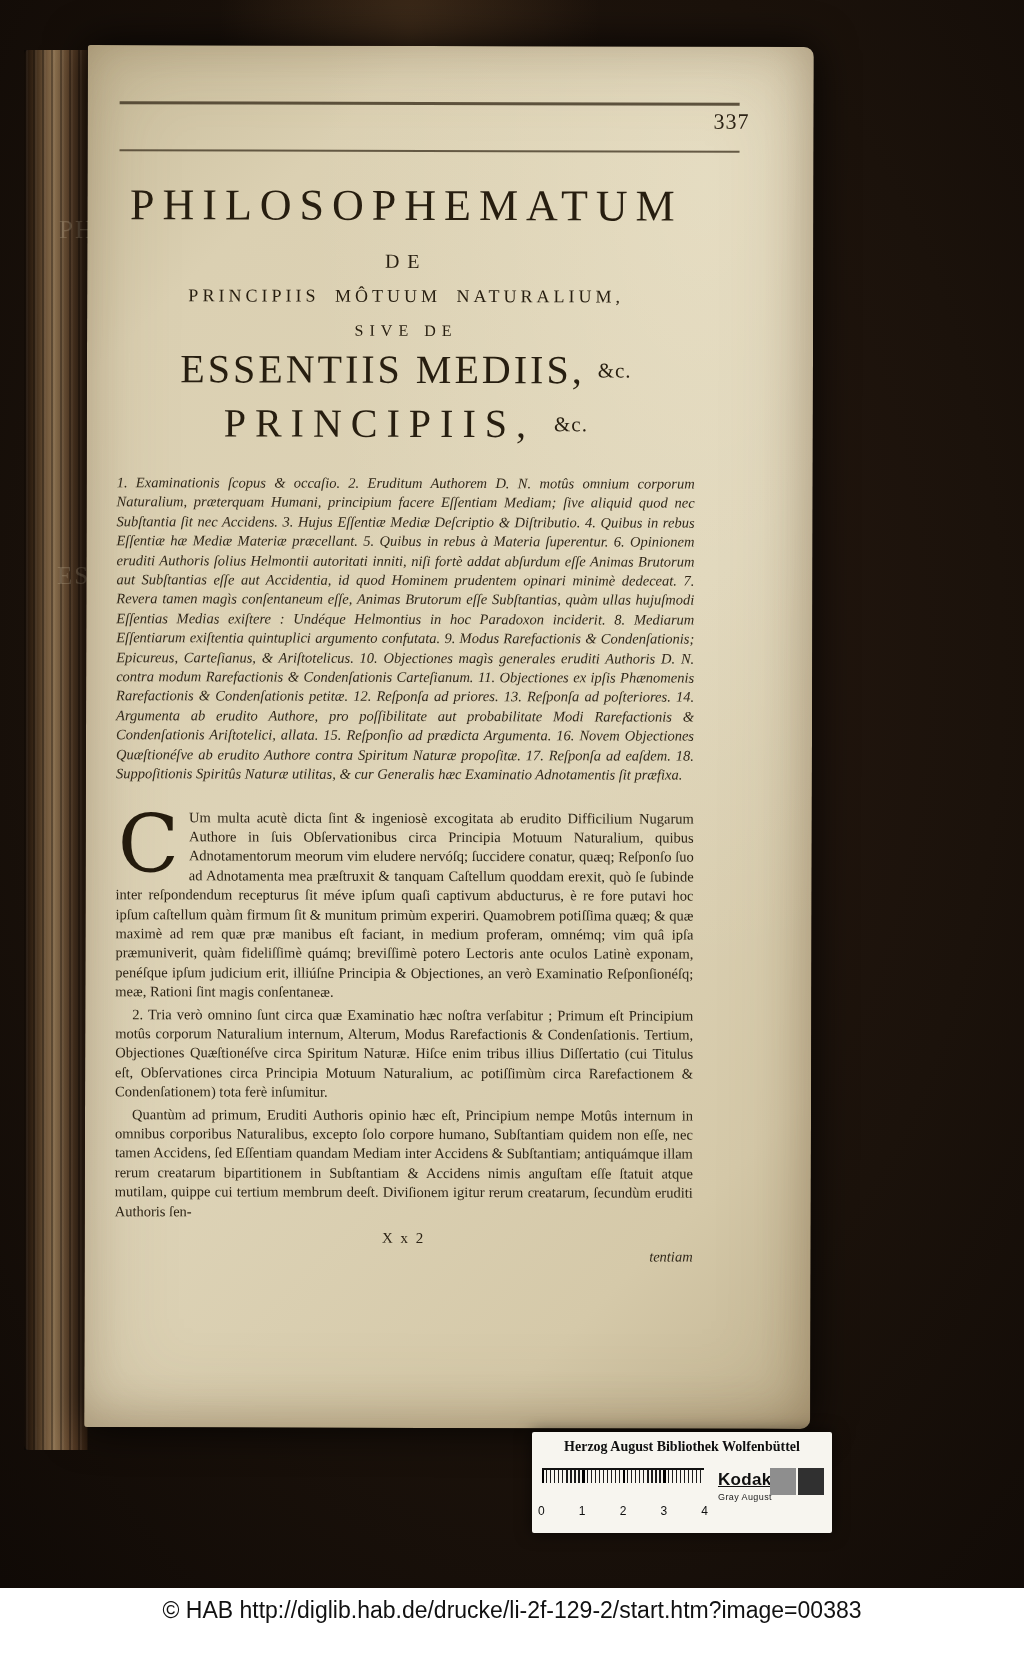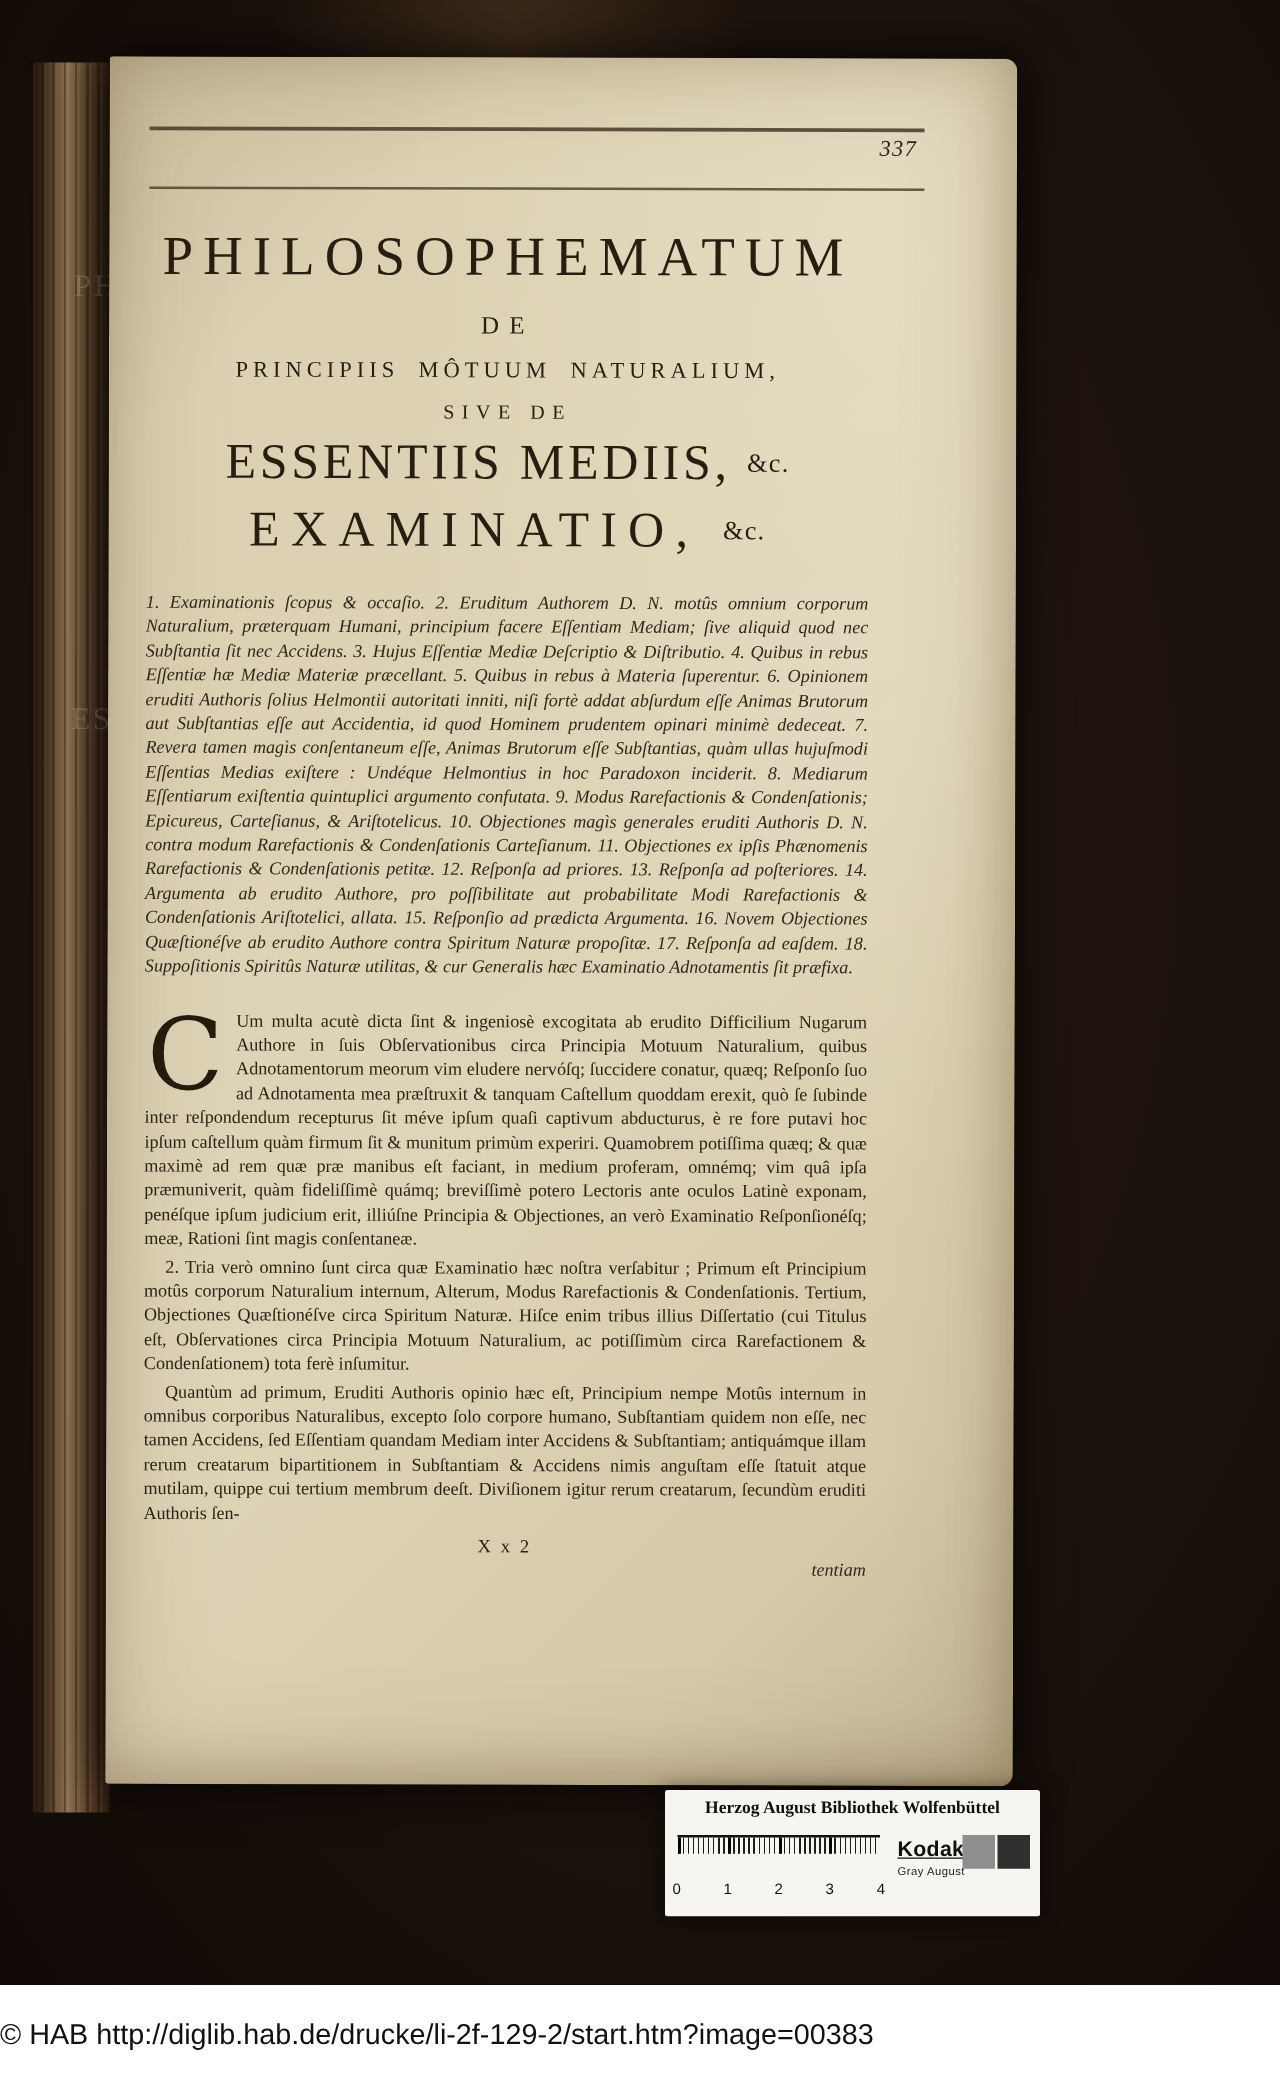--- a/index.html
+++ b/index.html
@@ -43,21 +43,21 @@
       radial-gradient(ellipse at 85% 10%, rgba(255,250,230,.25) 0%, rgba(0,0,0,0) 45%),
       linear-gradient(135deg, #c9bd9c 0%, #dbd0b2 16%, #ded4b8 55%, #d5c9a9 84%, #c2b492 100%);
     border-radius: 3px 10px 10px 3px;
     box-shadow: 0 0 42px rgba(0,0,0,.85), inset 0 0 90px rgba(110,85,50,.28), inset -6px -10px 40px rgba(90,65,35,.25);
     transform: rotate(.15deg);
     color: var(--ink, #2a2114);
   }
   .rule { position: absolute; left: 32px; right: 74px; background: #453927; }
   .rule-top { top: 56px; height: 3px; opacity: .85; }
   .rule-mid { top: 104px; height: 2px; opacity: .8; }
-  .page-number { position: absolute; top: 62px; right: 80px; font-size: 18px; letter-spacing: 1px; color: #2c2316; font-style: italic; }
+  .page-number { position: absolute; top: 62px; right: 64px; font-size: 22px; letter-spacing: 1px; color: #2c2316; }
 
   .title-line { position: absolute; left: 30px; width: 578px; text-align: center; color: #271e10; white-space: nowrap; }
   .t1 { top: 134px; font-size: 44px; letter-spacing: 8px; }
   .t2 { top: 204px; font-size: 20px; letter-spacing: 8px; }
   .t3 { top: 240px; font-size: 18px; letter-spacing: 4px; word-spacing: 7px; }
   .t4 { top: 276px; font-size: 16px; letter-spacing: 6px; }
   .t5 { top: 300px; font-size: 40px; letter-spacing: 3px; }
   .t6 { top: 354px; font-size: 40px; letter-spacing: 9px; }
   .etc { font-size: 21px; letter-spacing: 1px; vertical-align: 6px; }
 
@@ -104,21 +104,21 @@
   .swatch { position: absolute; top: 36px; width: 26px; height: 27px; }
   .swatch-0 { left: 238px; }
   .swatch-1 { left: 266px; }
 
   
   .footer {
     position: absolute; left: 0; bottom: 0; width: 1024px; height: 92px;
     background: var(--footer-bg, #ffffff);
   }
   .footer-text {
-    padding-top: 26px; text-align: left;
+    padding-top: 9px; text-align: center;
     font-family: "Liberation Sans", sans-serif; font-size: 23px;
     color: var(--footer-ink, #111111);
   }
 </style>
 </head>
 <body>
 
 <div class="stage">
 
   <div class="photo-bg"></div>
@@ -132,21 +132,21 @@
 
     <div class="rule rule-top"></div>
     <div class="page-number">337</div>
     <div class="rule rule-mid"></div>
 
     <div class="title-line t1">PHILOSOPHEMATUM</div>
     <div class="title-line t2">DE</div>
     <div class="title-line t3">PRINCIPIIS MÔTUUM NATURALIUM,</div>
     <div class="title-line t4">SIVE DE</div>
     <div class="title-line t5"><span>ESSENTIIS MEDIIS,</span> <span class="etc">&amp;c.</span></div>
-    <div class="title-line t6"><span>EXAMINATIO,</span> <span class="etc">&amp;c.</span></div>
+    <div class="title-line t6"><span>PRINCIPIIS,</span> <span class="etc">&amp;c.</span></div>
 
     <div class="text-col">
 
       <p class="argument">1. Examinationis ſcopus &amp; occaſio. 2. Eruditum Authorem D. N. motûs omnium corporum Naturalium, præterquam Humani, principium facere Eſſentiam Mediam; ſive aliquid quod nec Subſtantia ſit nec Accidens. 3. Hujus Eſſentiæ Mediæ Deſcriptio &amp; Diſtributio. 4. Quibus in rebus Eſſentiæ hæ Mediæ Materiæ præcellant. 5. Quibus in rebus à Materia ſuperentur. 6. Opinionem eruditi Authoris ſolius Helmontii autoritati inniti, niſi fortè addat abſurdum eſſe Animas Brutorum aut Subſtantias eſſe aut Accidentia, id quod Hominem prudentem opinari minimè dedeceat. 7. Revera tamen magìs conſentaneum eſſe, Animas Brutorum eſſe Subſtantias, quàm ullas hujuſmodi Eſſentias Medias exiſtere : Undéque Helmontius in hoc Paradoxon inciderit. 8. Mediarum Eſſentiarum exiſtentia quintuplici argumento confutata. 9. Modus Rarefactionis &amp; Condenſationis; Epicureus, Carteſianus, &amp; Ariſtotelicus. 10. Objectiones magìs generales eruditi Authoris D. N. contra modum Rarefactionis &amp; Condenſationis Carteſianum. 11. Objectiones ex ipſis Phænomenis Rarefactionis &amp; Condenſationis petitæ. 12. Reſponſa ad priores. 13. Reſponſa ad poſteriores. 14. Argumenta ab erudito Authore, pro poſſibilitate aut probabilitate Modi Rarefactionis &amp; Condenſationis Ariſtotelici, allata. 15. Reſponſio ad prædicta Argumenta. 16. Novem Objectiones Quæſtionéſve ab erudito Authore contra Spiritum Naturæ propoſitæ. 17. Reſponſa ad eaſdem. 18. Suppoſitionis Spiritûs Naturæ utilitas, &amp; cur Generalis hæc Examinatio Adnotamentis ſit præfixa.</p>
 
       <p class="bodytext"><span class="dropcap">C</span><span>Um multa acutè dicta ſint &amp; ingeniosè excogitata ab erudito Difficilium Nugarum Authore in ſuis Obſervationibus circa Principia Motuum Naturalium, quibus Adnotamentorum meorum vim eludere nervóſq; ſuccidere conatur, quæq; Reſponſo ſuo ad Adnotamenta mea præſtruxit &amp; tanquam Caſtellum quoddam erexit, quò ſe ſubinde inter reſpondendum recepturus ſit méve ipſum quaſi captivum abducturus, è re fore putavi hoc ipſum caſtellum quàm firmum ſit &amp; munitum primùm experiri. Quamobrem potiſſima quæq; &amp; quæ maximè ad rem quæ præ manibus eſt faciant, in medium proferam, omnémq; vim quâ ipſa præmuniverit, quàm fideliſſimè quámq; breviſſimè potero Lectoris ante oculos Latinè exponam, penéſque ipſum judicium erit, illiúſne Principia &amp; Objectiones, an verò Examinatio Reſponſionéſq; meæ, Rationi ſint magis conſentaneæ.</span></p>
 
       <p class="bodytext indent">2. Tria verò omnino ſunt circa quæ Examinatio hæc noſtra verſabitur ; Primum eſt Principium motûs corporum Naturalium internum, Alterum, Modus Rarefactionis &amp; Condenſationis. Tertium, Objectiones Quæſtionéſve circa Spiritum Naturæ. Hiſce enim tribus illius Diſſertatio (cui Titulus eſt, Obſervationes circa Principia Motuum Naturalium, ac potiſſimùm circa Rarefactionem &amp; Condenſationem) tota ferè inſumitur.</p>
 
       <p class="bodytext indent">Quantùm ad primum, Eruditi Authoris opinio hæc eſt, Principium nempe Motûs internum in omnibus corporibus Naturalibus, excepto ſolo corpore humano, Subſtantiam quidem non eſſe, nec tamen Accidens, ſed Eſſentiam quandam Mediam inter Accidens &amp; Subſtantiam; antiquámque illam rerum creatarum bipartitionem in Subſtantiam &amp; Accidens nimis anguſtam eſſe ſtatuit atque mutilam, quippe cui tertium membrum deeſt. Diviſionem igitur rerum creatarum, ſecundùm eruditi Authoris ſen-</p>

